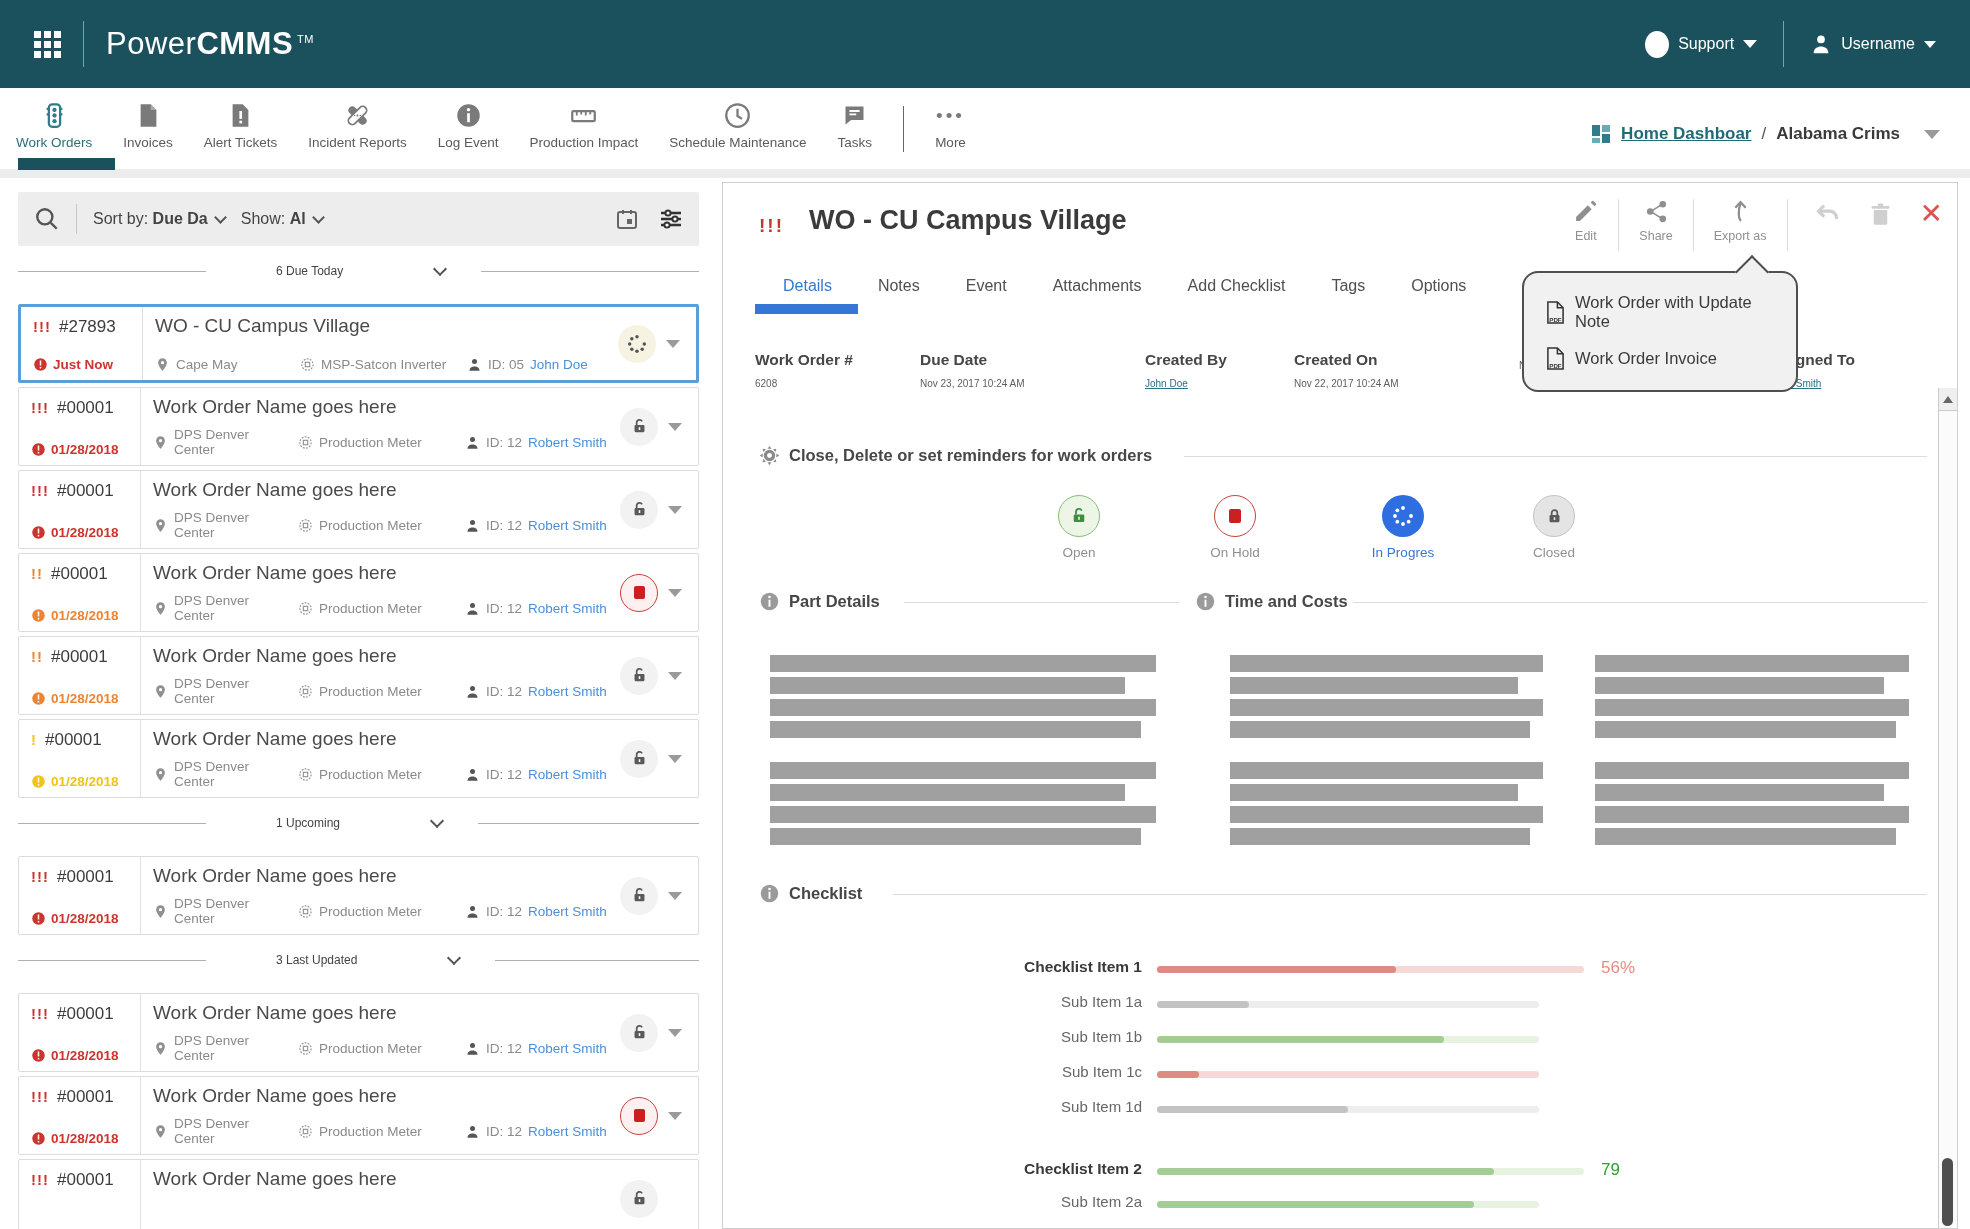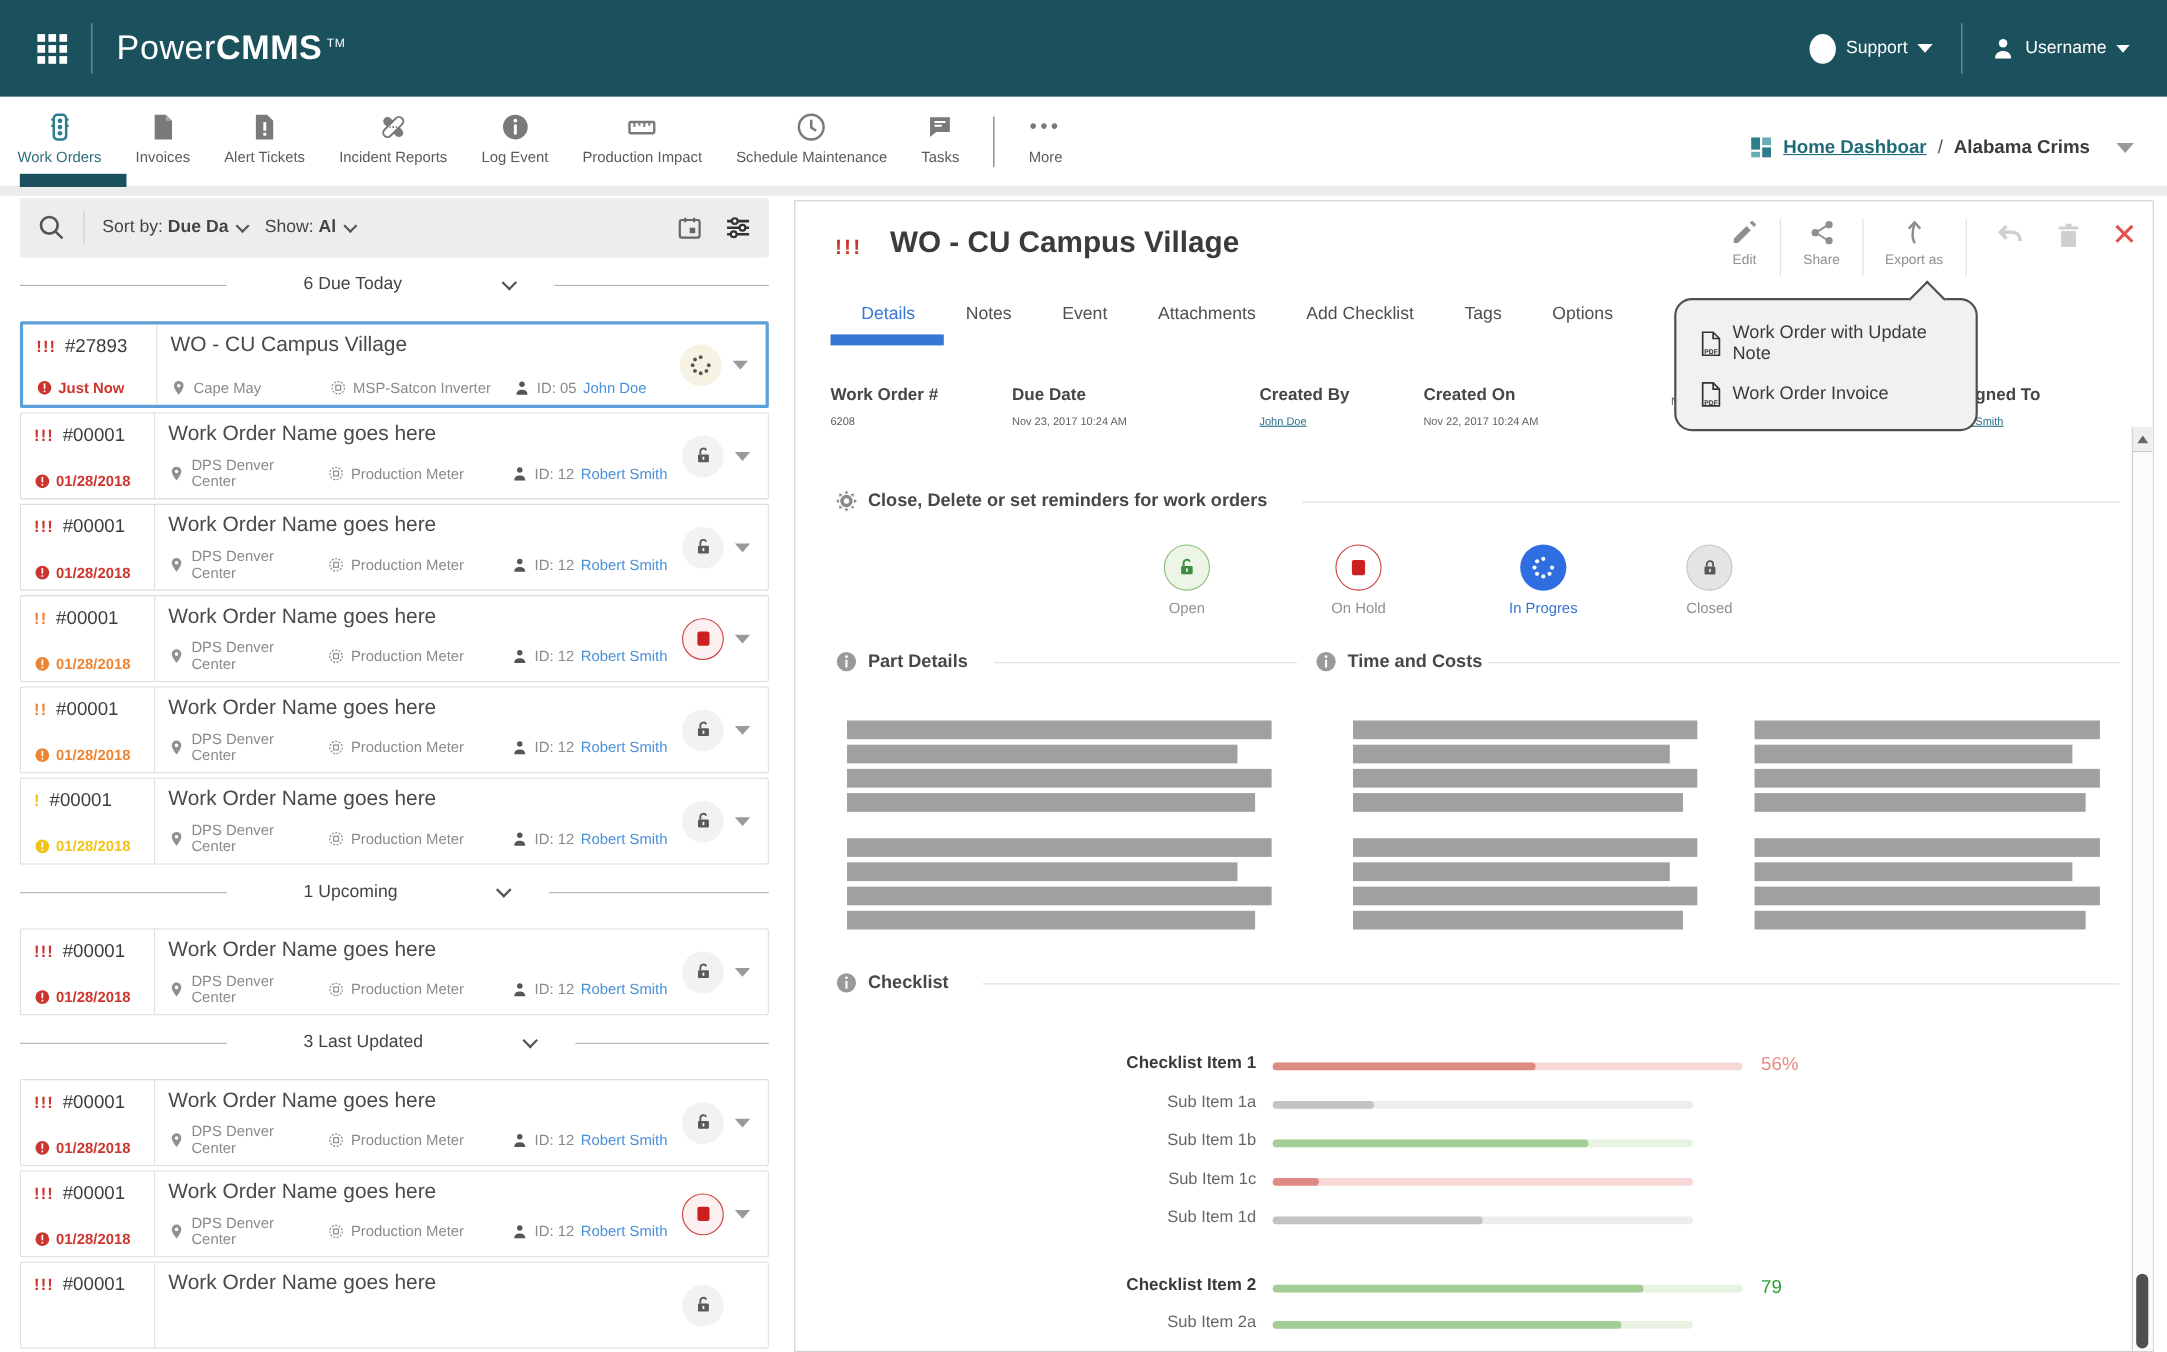--- a/index.html
+++ b/index.html
@@ -32,36 +32,36 @@
   .nav-item.active { color:#2c6e7a; }
   .nav-sep { width:1px; height:46px; background:#666; margin-top:4px; }
   .nav-more { letter-spacing:3px; font-size:19px; color:#7a7a7a; line-height:10px; height:27px; display:flex; align-items:center; }
   .breadcrumb { position:absolute; right:30px; top:36px; display:flex; align-items:center; gap:10px; font-size:17px; }
   .bc-home { color:#1f6b77; text-decoration:underline; font-weight:600; cursor:pointer; }
   .bc-slash { color:#555; }
   .bc-current { color:#3a3a3a; font-weight:700; }
   .caret-down-g { width:0; height:0; border-left:8px solid transparent; border-right:8px solid transparent; border-top:9px solid #9a9a9a; margin-left:14px; }
 
   
-  .list-panel { position:absolute; left:18px; top:180px; width:681px; bottom:0; overflow:hidden; }
+  .list-panel { position:absolute; left:18px; top:192px; width:681px; bottom:0; overflow:hidden; }
   .search-bar { height:54px; background:#ededed; border-radius:2px; display:flex; align-items:center; padding:0 16px; gap:16px; }
   .search-bar svg.mag { width:26px; height:26px; cursor:pointer; }
   .sb-div { width:1px; height:30px; background:#c9c9c9; }
   .sb-label { font-size:16px; color:#444; }
   .sb-label b { font-weight:700; }
   .dd { display:flex; align-items:center; gap:8px; cursor:pointer; }
   .chev { width:9px; height:9px; border-right:2px solid #555; border-bottom:2px solid #555; transform:rotate(45deg); margin-top:-4px; }
   .sb-right { margin-left:auto; display:flex; align-items:center; gap:20px; }
   .sb-right svg { width:24px; height:24px; cursor:pointer; }
   .counts-row { margin-top:20px; font-size:15.5px; color:#3b3b3b; font-weight:700; }
   .cnt-sep { color:#999; font-weight:400; margin:0 10px; }
   .group-sep { margin:12px 0 20px; height:26px; display:flex; align-items:center; }
   .sep-line1 { width:188px; height:1px; background:#b0b0b0; }
   .sep-line2 { flex:1; height:1px; background:#b0b0b0; margin-left:36px; }
-  .sep-title { margin-left:70px; font-size:16px; color:#444; }
+  .sep-title { margin-left:70px; font-size:12px; color:#444; }
   .sep-chevron { width:10px; height:10px; border-right:2px solid #555; border-bottom:2px solid #555; transform:rotate(45deg); margin-left:92px; margin-top:-5px; cursor:pointer; }
   .wo-card { position:relative; height:79px; margin-bottom:4px; background:#fff; border:1px solid #dcdcdc; border-radius:2px;
     display:flex; align-items:stretch; cursor:pointer; }
   .wo-card.selected { border:3px solid #5b9fd8; }
   .wo-left { width:122px; border-right:1px solid #e0e0e0; padding:10px 0 8px 12px; display:flex; flex-direction:column; justify-content:space-between; }
   .wo-l-top { display:flex; align-items:baseline; gap:8px; }
   .prio { font-weight:700; font-size:15px; letter-spacing:1px; }
   .wo-num { color:#3d3d3d; font-size:17px; }
   .wo-l-bot { display:flex; align-items:center; gap:5px; font-size:13.5px; font-weight:600; }
   .wo-l-bot svg { width:15px; height:15px; }

